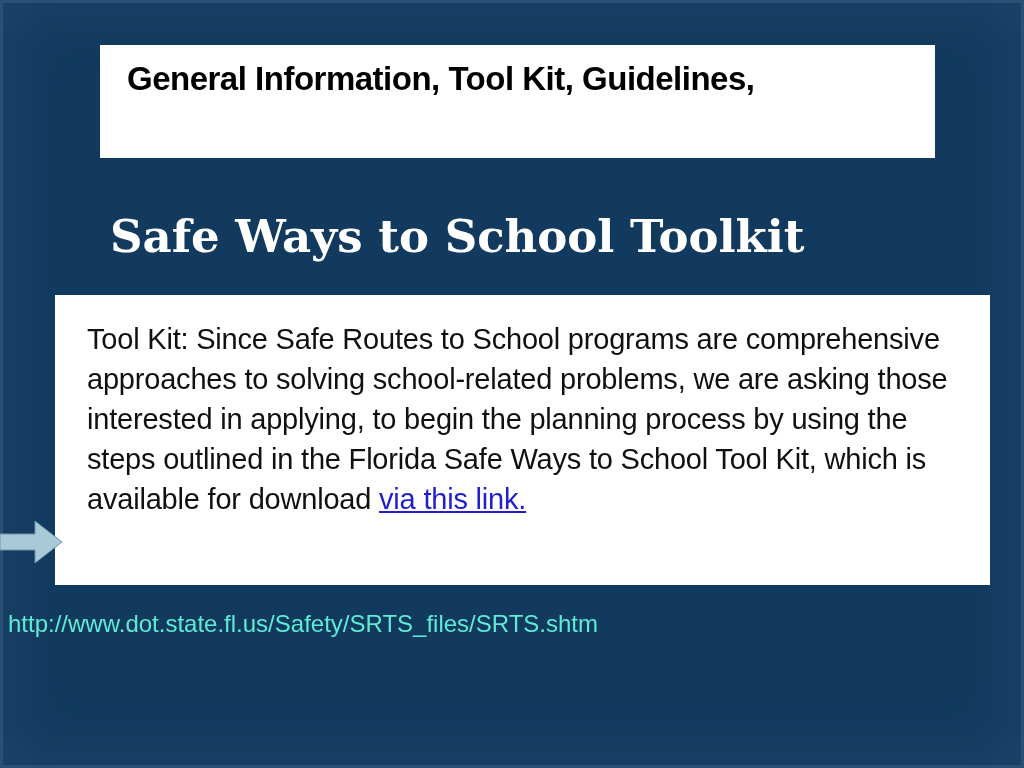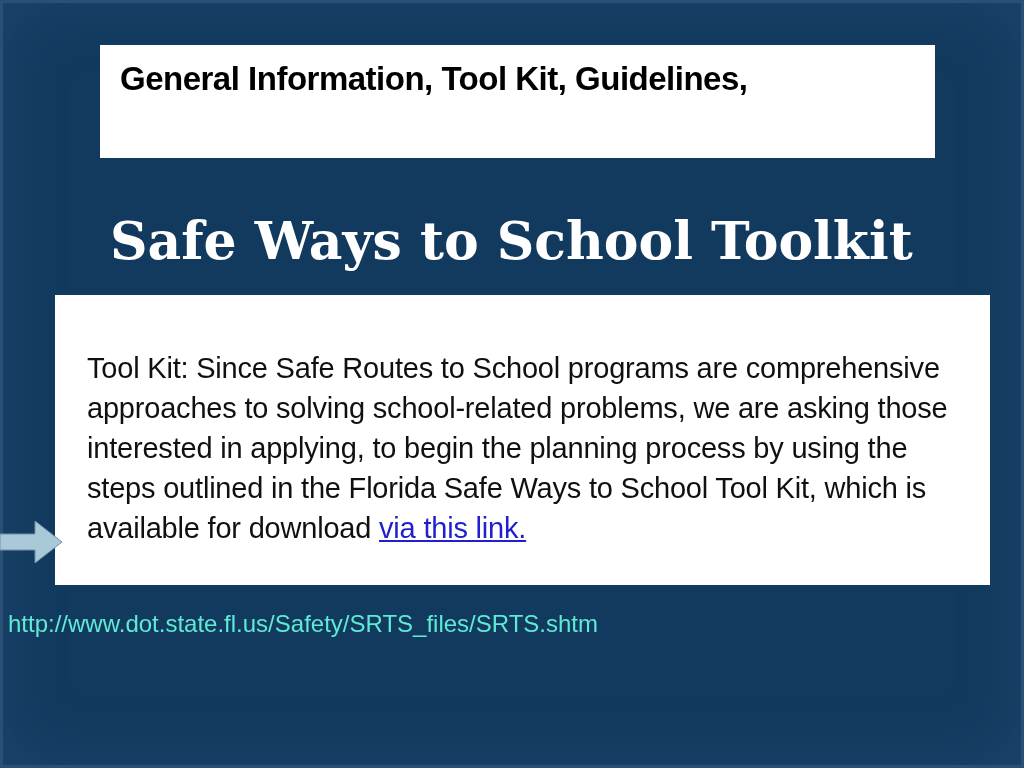--- a/index.html
+++ b/index.html
@@ -12,52 +12,51 @@
     position: relative;
     width: 1024px; height: 768px;
     background: #123A5F;
     overflow: hidden;
     box-shadow: inset 0 0 0 3px #2b5076, inset 0 0 70px rgba(90,130,170,0.18);
   }
   .header-box {
     position: absolute; left: 100px; top: 45px;
     width: 835px; height: 113px;
     background: #ffffff;
-    padding: 11px 20px;
+    padding: 11px 27px;
     box-sizing: border-box;
   }
   .header-line {
     font-weight: bold; color: #000000;
     font-size: 33px; line-height: 45px;
     white-space: nowrap;
     letter-spacing: -0.5px;
   }
   .slide-title {
     position: absolute; left: 110px; top: 210px;
     color: #ffffff;
     font-family: "DejaVu Serif", serif;
     font-weight: bold;
-    font-size: 52px;
+    font-size: 45px;
     white-space: nowrap;
     text-align: center;
   }
   .body-box {
     position: absolute; left: 55px; top: 295px;
     width: 935px; height: 290px;
     background: #ffffff;
     padding: 24px 32px;
     box-sizing: border-box;
     overflow: hidden;
   }
   .body-text {
     color: #101010;
     font-size: 29px;
     line-height: 40px;
     letter-spacing: -0.2px;
-    margin-top: 29px;
   }
   .body-link {
     color: #1F1FCF;
     text-decoration: underline;
     cursor: pointer;
   }
   .left-arrow {
     position: absolute; left: 0px; top: 519px;
     display: block;
   }

